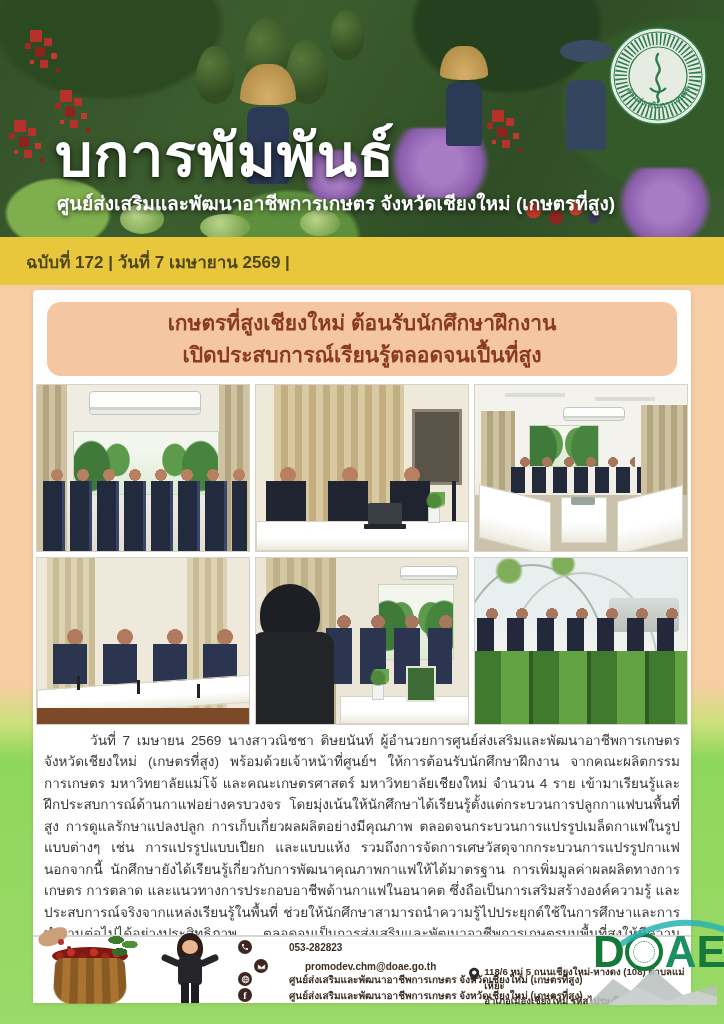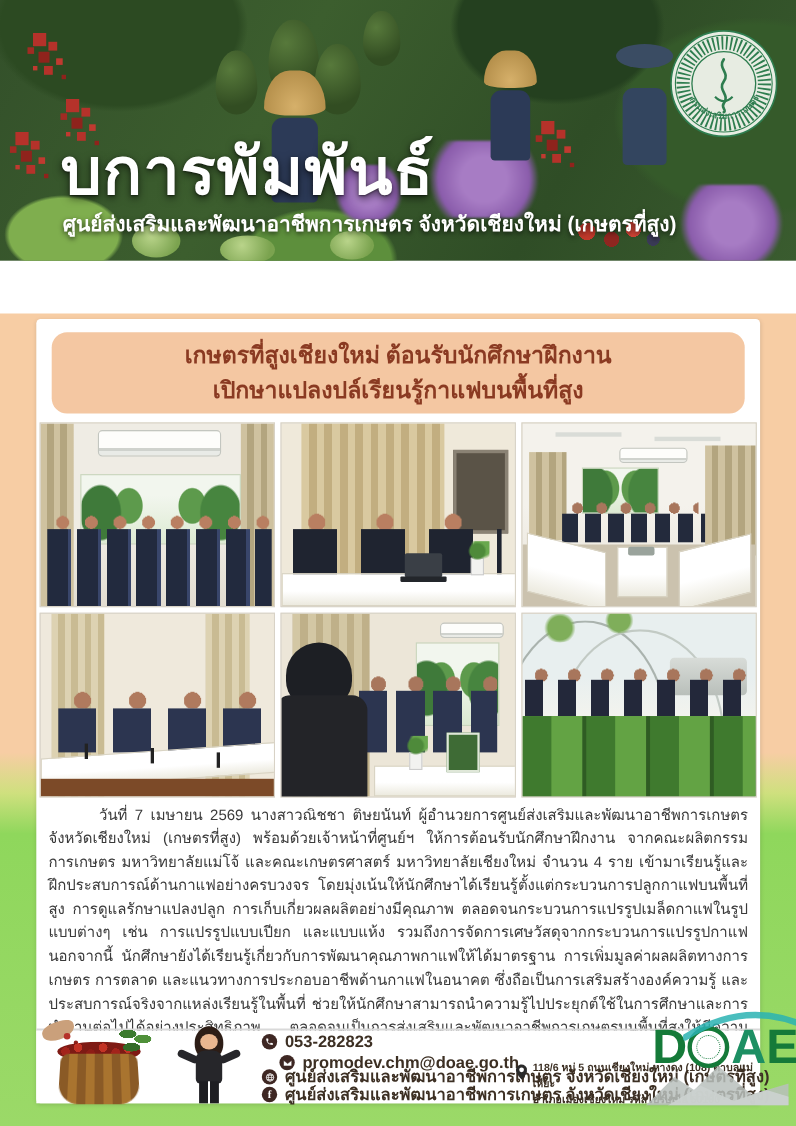--- a/index.html
+++ b/index.html
@@ -31,21 +31,21 @@
   .issuebar{position:absolute;left:0;top:237px;width:724px;height:48px;background:#E8C73C;display:flex;align-items:center;}
   .issuebar span{margin-left:26px;color:#4f461c;font-size:17px;font-weight:700;}
 
   
   .bgarea{position:absolute;left:0;top:285px;width:724px;height:739px;
     background:linear-gradient(180deg,#F7CDA4 0%,#F7CDA4 54%,#cfe07e 59%,#8FD75C 64%,#9BD968 100%);}
 
   
   .card{position:absolute;left:33px;top:290px;width:658px;height:713px;background:#ffffff;border-radius:4px;box-shadow:0 1px 4px rgba(0,0,0,.12);}
   .titlebox{position:absolute;left:14px;top:12px;width:630px;height:74px;background:#F4C7A2;border-radius:14px;
-    display:flex;flex-direction:column;align-items:center;justify-content:center;gap:2px;font-family:Liberation Serif, serif;}
+    display:flex;flex-direction:column;align-items:center;justify-content:center;gap:2px;}
   .titlebox div{color:#8A3A22;font-weight:800;font-size:21px;line-height:1.45;}
 
   
   .grid{position:absolute;left:3px;top:94px;width:652px;height:341px;display:grid;grid-template-columns:repeat(3,1fr);grid-template-rows:168px 168px;gap:5px;}
   .ph{position:relative;overflow:hidden;background:#e8e4da;border:1px solid #d8d2c6;}
   .curtain{position:absolute;top:0;height:100%;background:repeating-linear-gradient(90deg,#cfc2a0 0 6px,#b3a57f 6px 12px);}
   .wall{position:absolute;left:0;top:0;width:100%;height:100%;background:linear-gradient(180deg,#efece4 0 60%,#e2ddd1 100%);}
   .ac{position:absolute;background:linear-gradient(180deg,#fdfdfb 0 70%,#cfd2cd 70% 82%,#e9ebe7 82%);border:1px solid #c3c6c0;border-radius:4px;}
   .banner{position:absolute;background:
       radial-gradient(30px 40px at 12% 55%,#3f7a3a 0 60%,transparent 65%),
@@ -70,21 +70,21 @@
 
   
   .article-body{position:absolute;left:11px;top:440px;width:636px;color:#3a3a3a;font-size:13.6px;line-height:1.58;text-align:justify;text-indent:46px;}
 
   
   .f-divider{position:absolute;left:0px;top:645px;width:658px;height:2px;background:#d9d9d9;}
   .footer{position:absolute;left:0;top:647px;width:658px;height:66px;background:#fff;}
   .c-row{position:absolute;left:205px;display:flex;align-items:center;gap:7px;height:14px;}
   .c-ic{width:14px;height:14px;border-radius:50%;background:#3E2723;color:#fff;display:flex;align-items:center;justify-content:center;flex:0 0 14px;}
   .c-ic svg{display:block;}
-  .c-tx{font-size:15px;color:#3c2f23;font-weight:700;white-space:nowrap;}
+  .c-tx{font-size:10px;color:#3c2f23;font-weight:700;white-space:nowrap;margin-left:30px;}
   .addr{position:absolute;left:436px;top:28px;display:flex;gap:5px;align-items:flex-start;}
   .addr-tx{font-size:9.6px;color:#3c2f23;font-weight:700;line-height:1.5;}
   .pin{width:11px;height:15px;margin-top:2px;}
   
   .basket{position:absolute;left:3px;top:-6px;width:108px;height:72px;}
   .bk-body{position:absolute;left:18px;top:26px;width:72px;height:46px;background:repeating-linear-gradient(90deg,#8a5a26 0 8px,#a9742f 8px 16px),#96632a;border-radius:8px 8px 18px 18px;transform:perspective(60px) rotateX(6deg);}
   .bk-cherries{position:absolute;left:16px;top:16px;width:76px;height:18px;border-radius:50%;
     background:radial-gradient(circle 4px at 10% 50%,#a3231b 97%,transparent),radial-gradient(circle 4px at 25% 30%,#c23325 97%,transparent),radial-gradient(circle 4px at 40% 60%,#8d1d16 97%,transparent),radial-gradient(circle 4px at 55% 30%,#c23325 97%,transparent),radial-gradient(circle 4px at 70% 55%,#a3231b 97%,transparent),radial-gradient(circle 4px at 85% 35%,#c23325 97%,transparent),#7e1a14;}
   .bk-hand{position:absolute;left:2px;top:-2px;width:30px;height:16px;background:#caa07b;border-radius:50% 40% 60% 50%;transform:rotate(-18deg);}
   .bk-drops{position:absolute;left:22px;top:8px;width:6px;height:6px;border-radius:50%;background:#b5322a;box-shadow:8px 6px 0 -1px #8f231c,2px 14px 0 0 #c03a30,12px 18px 0 -2px #a12b23;}
@@ -163,28 +163,31 @@
         <path d="M50 28 C44 36 56 40 50 48 C44 56 56 60 50 68 C47 72 53 74 50 76" fill="none" stroke="#2e7d4f" stroke-width="2.4" stroke-linecap="round"></path>
         <path d="M42 62 q8 8 16 0" fill="none" stroke="#2e7d4f" stroke-width="2"></path>
         <defs>
             <path id="arcb" d="M16 58 A 36 36 0 0 0 84 58"></path>
           </defs>
         <text font-size="8" fill="#2e7d4f" font-weight="bold"><textPath href="#arcb" startOffset="8%">กรมส่งเสริมการเกษตร</textPath></text>
       </svg>
     </div>
   </div>
 
+  <div class="issuebar">
+    <span>ฉบับที่ 172 | วันที่ 7 เมษายาน 2569 |</span>
+  </div>
 
   <div class="bgarea"></div>
 
   <div class="card">
 
     <div class="titlebox">
       <div>เกษตรที่สูงเชียงใหม่ ต้อนรับนักศึกษาฝึกงาน</div>
-      <div>เปิกษาแปลงปล์เรียนรู้กาแฟบนพื้นที่สูง</div>
+      <div>เปิดประสบการณ์เรียนรู้ตลอดจนเปื้นที่สูง</div>
     </div>
 
     <div class="grid">
 
       <div class="ph">
         <div class="wall"></div>
         <div class="curtain" style="left:0;width:30px;"></div>
         <div class="curtain" style="right:0;width:30px;"></div>
         <div class="ac" style="left:52px;top:6px;width:110px;height:22px;"></div>
         <div class="banner" style="left:36px;top:46px;width:144px;height:62px;"></div>

